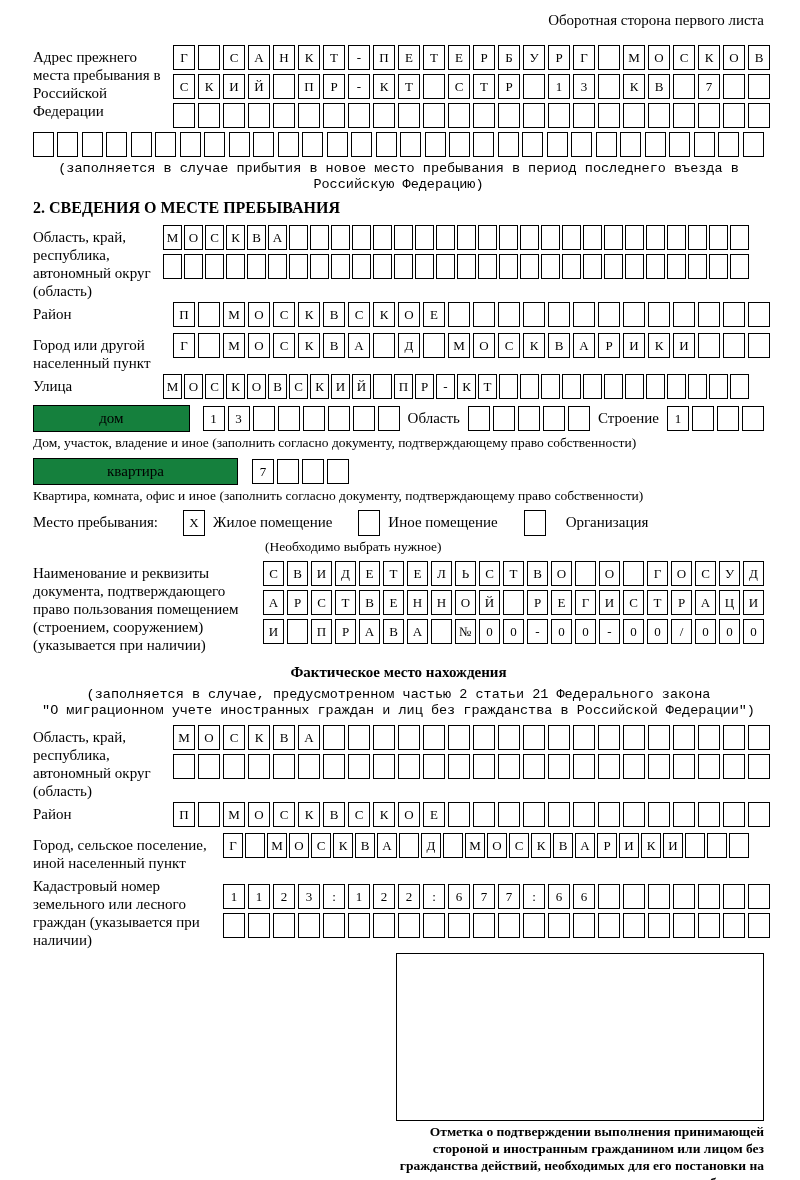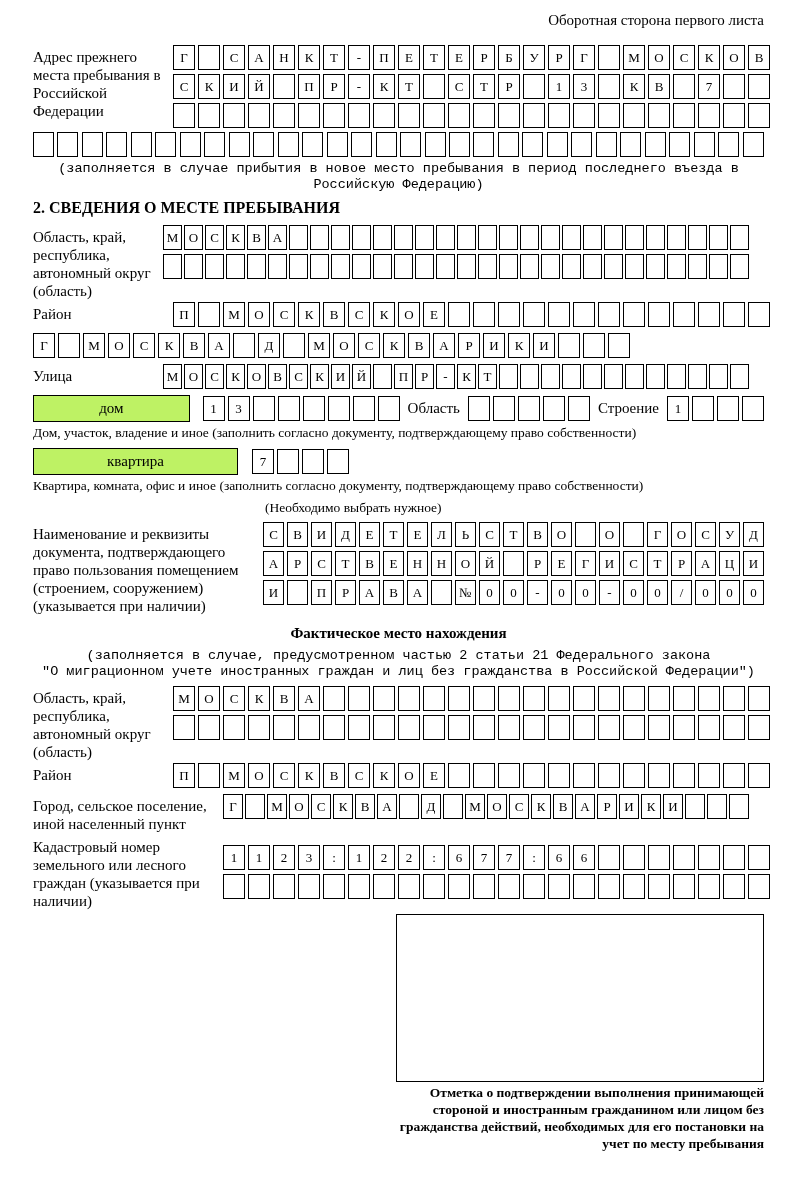--- a/index.html
+++ b/index.html
@@ -23,21 +23,21 @@
   .g24 .cbox{width:22px;}
   .g24n{gap:2px;} .g24n .cbox{width:20px;}
   .g28{gap:2px;} .g28 .cbox{width:19px;}
   .g30{justify-content:space-between;gap:0;} .g30 .cbox{width:21px;}
   .caption{font-size:13.5px;margin:0 0 6px 0;line-height:1.2;}
   .center{text-align:center;font-family:Liberation Mono, monospace;}
   .sec-title{text-align:left;font-weight:bold;font-size:16px;margin:4px 0 8px 0;}
   .sub-title{text-align:center;font-weight:bold;font-size:15px;margin:10px 0 6px 0;}
   .named-box{
     box-sizing:border-box;border:1.6px solid #000;height:27px;
-    display:flex;align-items:center;justify-content:center;font-size:15px;background:#bef264;
+    display:flex;align-items:center;justify-content:center;font-size:15px;background:#15803d;
   }
   .dom-row{display:flex;align-items:center;margin-bottom:3px;}
   .inline-label{font-size:15px;margin:0 8px;white-space:nowrap;}
   .check-row{display:flex;align-items:center;font-size:15px;margin-bottom:3px;}
   .check-row .cbox{width:22px;height:26px;}
   .note-indent{margin-left:232px;font-size:13.5px;margin-bottom:6px;}
   .pt10{padding-top:10px;}
   .stamp-wrap{width:368px;margin-left:auto;margin-top:4px;}
   .stamp-box{width:368px;height:168px;box-sizing:border-box;border:1.8px solid #000;background:#fff;}
   .stamp-caption{text-align:right;font-size:13.5px;line-height:1.25;margin-top:3px;font-weight:bold;}
@@ -261,20 +261,21 @@
           <div class="cbox"></div>
           <div class="cbox"></div>
           <div class="cbox"></div>
           <div class="cbox"></div>
           <div class="cbox"></div>
         </div>
       </div>
   </div>
 
   <div class="field">
+    <div class="label lw140">Город или другой населенный пункт</div>
     <div class="rows">
         <div class="box-row g24">
           <div class="cbox">Г</div>
           <div class="cbox"></div>
           <div class="cbox">М</div>
           <div class="cbox">О</div>
           <div class="cbox">С</div>
           <div class="cbox">К</div>
           <div class="cbox">В</div>
           <div class="cbox">А</div>
@@ -370,20 +371,29 @@
     <div style="width:14px;"></div>
     <div class="box-row g24 mb0">
         <div class="cbox">7</div>
         <div class="cbox"></div>
         <div class="cbox"></div>
         <div class="cbox"></div>
       </div>
   </div>
   <div class="caption">Квартира, комната, офис и иное (заполнить согласно документу, подтверждающему право собственности)</div>
 
+  <div class="check-row">
+    <span style="width:150px;flex-shrink:0;">Место пребывания:</span>
+    <span class="cbox">X</span>
+    <span style="margin:0 26px 0 8px;">Жилое помещение</span>
+    <span class="cbox"></span>
+    <span style="margin:0 26px 0 8px;">Иное помещение</span>
+    <span class="cbox"></span>
+    <span style="margin:0 0 0 20px;">Организация</span>
+  </div>
   <div class="note-indent">(Необходимо выбрать нужное)</div>
 
   <div class="field">
     <div class="label lw230">Наименование и реквизиты документа, подтверждающего право пользования помещением (строением, сооружением) (указывается при наличии)</div>
     <div class="rows">
       <div class="box-row g21">
           <div class="cbox">С</div>
           <div class="cbox">В</div>
           <div class="cbox">И</div>
           <div class="cbox">Д</div>

